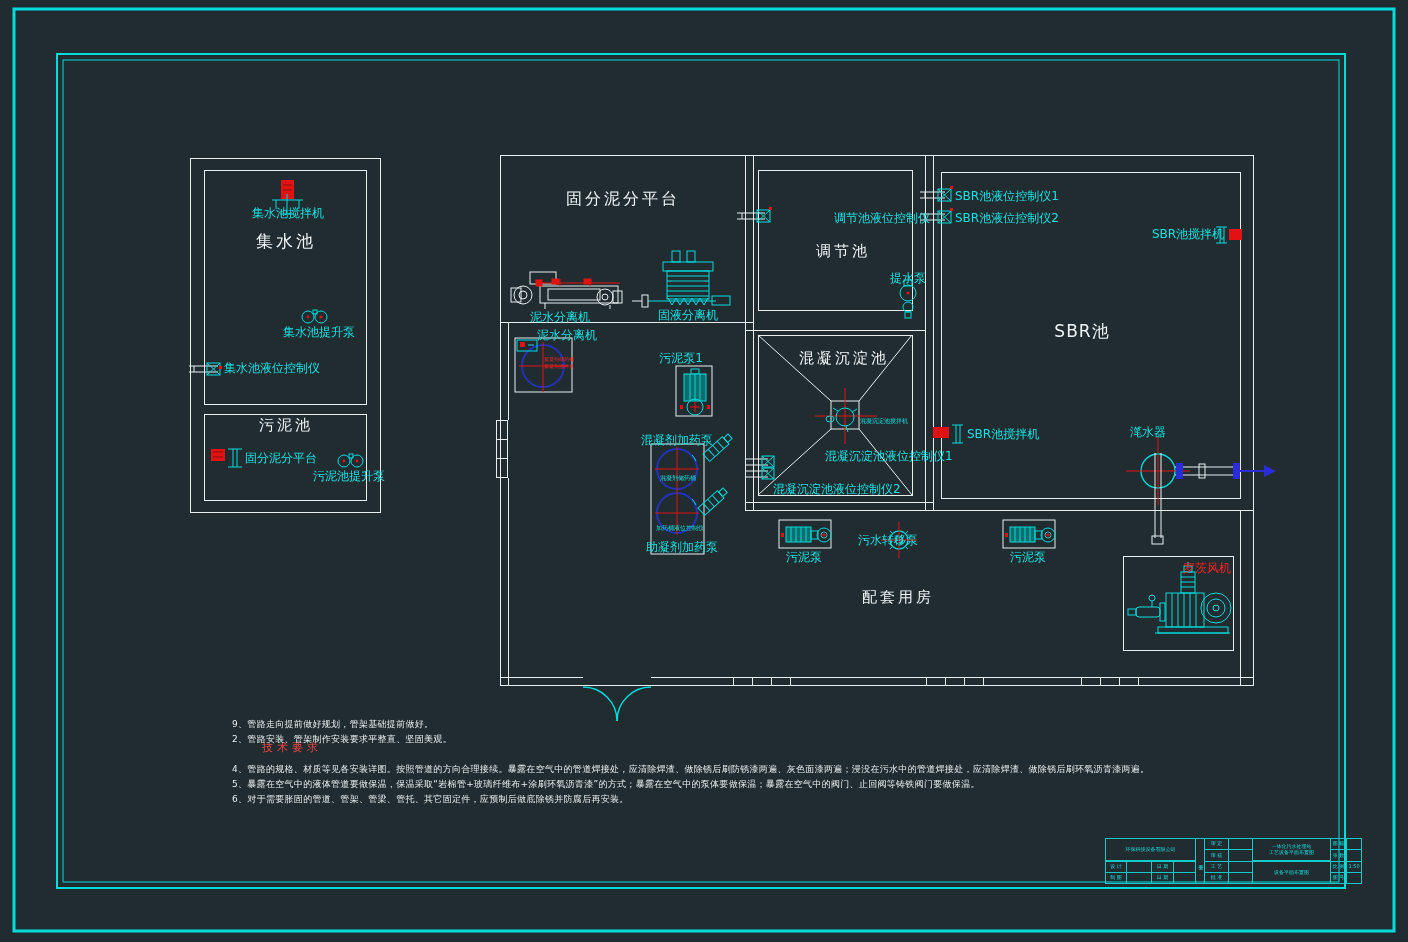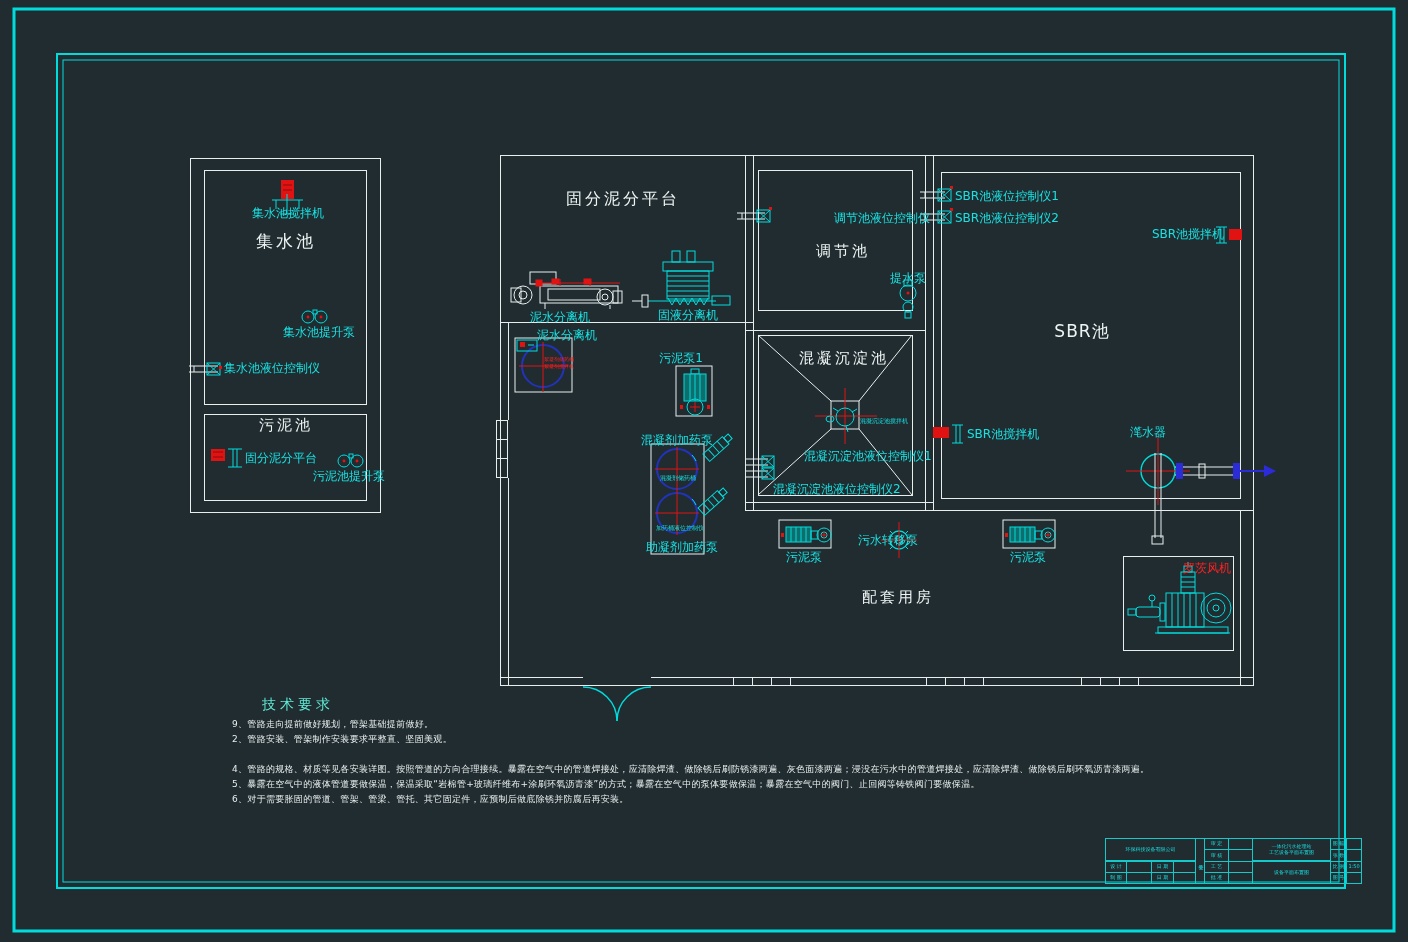--- a/index.html
+++ b/index.html
@@ -5,21 +5,21 @@
   html,body{margin:0;padding:0;background:#10181b;}
   #stage{position:relative;width:1408px;height:942px;background:#212c31;overflow:hidden;
          font-family:"DejaVu Sans",sans-serif;}
   #linework{position:absolute;left:0;top:0;z-index:1;}
   .lbl{position:absolute;z-index:3;white-space:nowrap;color:#17e3e3;font-size:12px;line-height:1.1;}
   .ctr{transform:translateX(-50%);}
   .room{color:#eef4f4;letter-spacing:3px;font-size:15px;}
   .s17{font-size:17px;}.s16{font-size:16px;}
   .red{color:#ff2020;padding-left:32px;}
   .tiny5{font-size:5px;}
-  .tech-title{position:absolute;z-index:3;color:#5eead4;font-size:14px;letter-spacing:4px;white-space:nowrap;}
+  .tech-title{position:absolute;z-index:3;color:#ef4444;font-size:11px;letter-spacing:4px;white-space:nowrap;margin-top:44px;}
   .tech-line{position:absolute;z-index:3;color:#e8eeee;font-size:9px;letter-spacing:0.3px;white-space:nowrap;}
   
   #tblock{position:absolute;left:1105px;top:838px;width:257px;height:46px;z-index:3;}
   .tb{position:absolute;box-sizing:border-box;border:1px solid #14c9c9;color:#19dede;
       font-size:5px;line-height:1.15;display:flex;align-items:center;justify-content:center;
       text-align:center;overflow:hidden;white-space:nowrap;}
   .tbv{writing-mode:vertical-rl;letter-spacing:1px;}
 </style>
 </head>
 <body>
@@ -319,21 +319,21 @@
 <div class="lbl ctr" style="left:560px;top:311px;">泥水分离机</div>
 <div class="lbl ctr" style="left:688px;top:309px;">固液分离机</div>
 <div class="lbl" style="left:790px;top:212px;margin-left:44px;">调节池液位控制仪</div>
 <div class="lbl ctr" style="left:908px;top:272px;">提水泵</div>
 <div class="lbl" style="left:955px;top:190px;">SBR池液位控制仪1</div>
 <div class="lbl" style="left:955px;top:212px;">SBR池液位控制仪2</div>
 <div class="lbl ctr" style="left:1188px;top:228px;">SBR池搅拌机</div>
 <div class="lbl" style="left:967px;top:428px;">SBR池搅拌机</div>
 <div class="lbl ctr" style="left:1148px;top:426px;">滗水器</div>
 <div class="lbl" style="left:860px;top:418px;font-size:6px;">混凝沉淀池搅拌机</div>
-<div class="lbl" style="left:772px;top:450px;padding-left:32px;">混凝沉淀池液位控制仪1</div>
+<div class="lbl" style="left:793px;top:450px;padding-left:32px;">混凝沉淀池液位控制仪1</div>
 <div class="lbl" style="left:773px;top:463px;margin-top:20px;">混凝沉淀池液位控制仪2</div>
 <div class="lbl" style="left:537px;top:329px;">泥水分离机</div>
 <div class="lbl red tiny5 ctr" style="left:543px;top:357px;">絮凝剂储药桶</div>
 <div class="lbl red tiny5 ctr" style="left:543px;top:364px;">絮凝剂搅拌机</div>
 <div class="lbl ctr" style="left:681px;top:352px;">污泥泵1</div>
 <div class="lbl ctr" style="left:677px;top:434px;">混凝剂加药泵</div>
 <div class="lbl ctr" style="left:678px;top:475px;font-size:6px;">混凝剂储药桶</div>
 <div class="lbl ctr" style="left:680px;top:525px;font-size:6px;">加药桶液位控制仪</div>
 <div class="lbl ctr" style="left:682px;top:541px;">助凝剂加药泵</div>
 <div class="lbl ctr" style="left:804px;top:551px;">污泥泵</div>

